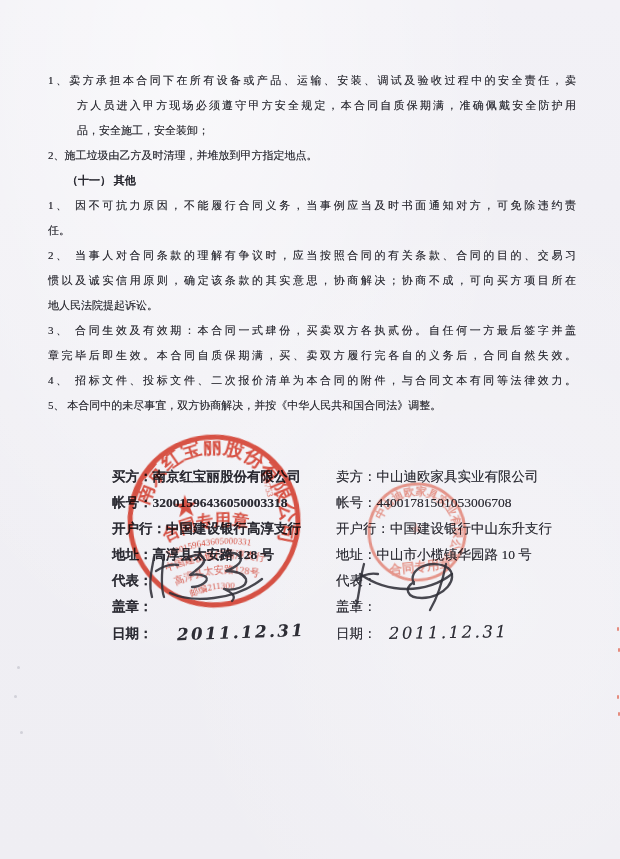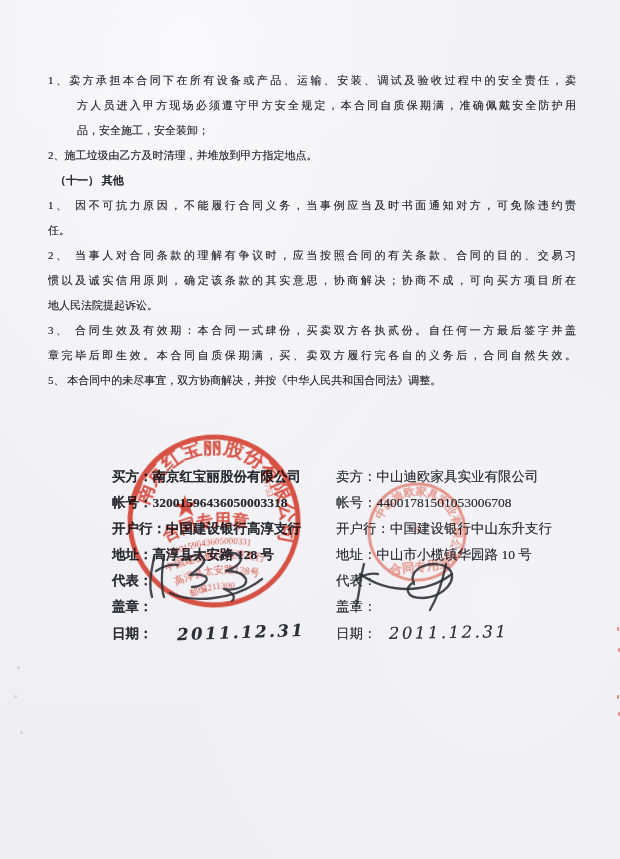--- a/index.html
+++ b/index.html
@@ -17,21 +17,21 @@
   }
   
   .clauses {
     position:absolute; left:48px; top:68px; width:528px;
     font-size:11px; line-height:25px;
     text-shadow:0 0 .4px rgba(43,43,51,.55);
   }
   .tl { height:25px; white-space:normal; }
   .tl.j { text-align:justify; text-align-last:justify; }
   .tl.ind { padding-left:29px; }
-  .tl.heading { font-weight:bold; padding-left:7px; }
+  .tl.heading { font-weight:bold; padding-left:7px;margin-left:12px; }
   
   .sig-col {
     position:absolute; top:464px; width:252px;
     font-size:13.5px; line-height:26px;
     text-shadow:0 0 .4px rgba(43,43,51,.5);
   }
   .sig-col.buyer  { left:112px;font-weight:bold; }
   .sig-col.seller { left:336px; }
   .srow { height:26px; white-space:nowrap; }
   .hand {
@@ -69,20 +69,21 @@
     <div class="tl ind">品，安全施工，安全装卸；</div>
     <div class="tl">2、施工垃圾由乙方及时清理，并堆放到甲方指定地点。</div>
     <div class="tl heading">（十一） 其他</div>
     <div class="tl j">1、 因不可抗力原因，不能履行合同义务，当事例应当及时书面通知对方，可免除违约责</div>
     <div class="tl">任。</div>
     <div class="tl j">2、 当事人对合同条款的理解有争议时，应当按照合同的有关条款、合同的目的、交易习</div>
     <div class="tl j">惯以及诚实信用原则，确定该条款的其实意思，协商解决；协商不成，可向买方项目所在</div>
     <div class="tl">地人民法院提起诉讼。</div>
     <div class="tl j">3、 合同生效及有效期：本合同一式肆份，买卖双方各执贰份。自任何一方最后签字并盖</div>
     <div class="tl j">章完毕后即生效。本合同自质保期满，买、卖双方履行完各自的义务后，合同自然失效。</div>
+    <div class="tl j">4、 招标文件、投标文件、二次报价清单为本合同的附件，与合同文本有同等法律效力。</div>
     <div class="tl">5、 本合同中的未尽事宜，双方协商解决，并按《中华人民共和国合同法》调整。</div>
   </div>
 
   <div class="sig-col buyer">
     <div class="srow"><span>买方：</span><span>南京红宝丽股份有限公司</span></div>
     <div class="srow"><span>帐号：</span><span>32001596436050003318</span></div>
     <div class="srow"><span>开户行：</span><span>中国建设银行高淳支行</span></div>
     <div class="srow"><span>地址：</span><span>高淳县太安路 128 号</span></div>
     <div class="srow"><span>代表：</span></div>
     <div class="srow"><span>盖章：</span></div>

